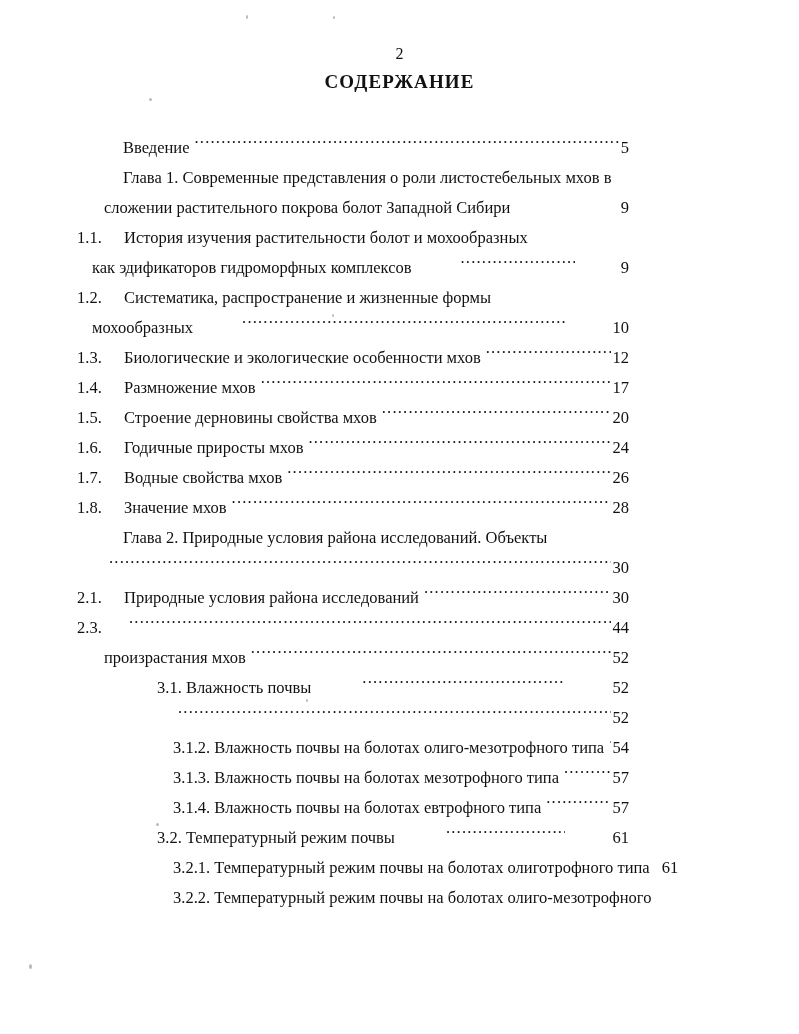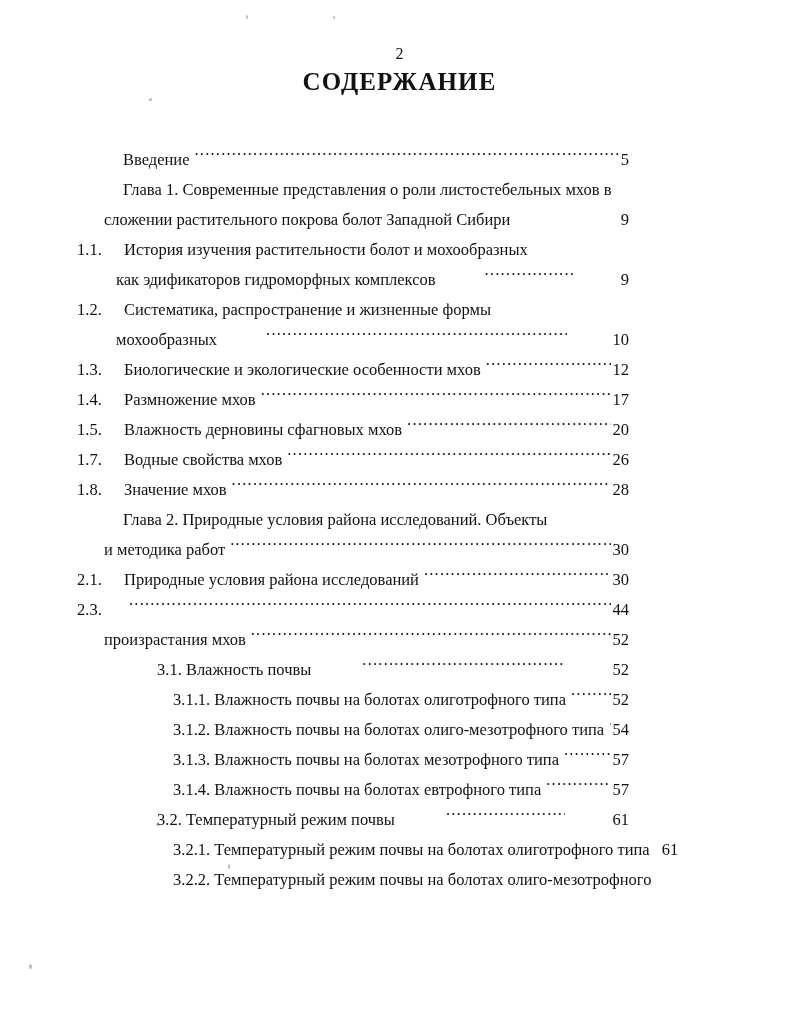--- a/index.html
+++ b/index.html
@@ -34,51 +34,50 @@
     font-size: 16px;
     line-height: 20px;
     letter-spacing: 0.2px;
   }
   .doc-title {
     position: absolute;
     top: 70px;
     left: 0;
     width: 799px;
     text-align: center;
-    font-size: 25px;
+    font-size: 19px;
     line-height: 24px;
     font-weight: bold;
     letter-spacing: 1.1px;
   }
 
   
   .toc {
     position: absolute;
     top: 133px;
     left: 0;
     width: 706px;
-    margin-top: 12px;
   }
   .toc-row {
     position: relative;
     height: 30px;
     font-size: 16.5px;
     line-height: 30px;
     white-space: nowrap;
     display: flex;
     align-items: baseline;
     padding-right: 77px; 
     box-sizing: border-box;
   }
 
   
   .lvl-chapter  { padding-left: 123px; }
   .lvl-cont     { padding-left: 104px; }
   .lvl-sub      { padding-left: 77px; }
-  .lvl-subcont  { padding-left: 116px; gap: 44px; }
+  .lvl-subcont  { padding-left: 92px; gap: 44px; }
   .lvl-sec      { padding-left: 157px; gap: 46px; }
   .lvl-subsec   { padding-left: 173px; }
 
   .num {
     display: inline-block;
     width: 47px;
     flex: 0 0 auto;
   }
   .label {
     flex: 0 0 auto;
@@ -166,42 +165,47 @@
         <span class="pg">12</span>
       </div>
       <div class="toc-row lvl-sub">
         <span class="num">1.4.</span>
         <span class="label">Размножение мхов</span>
         <span class="leader"></span>
         <span class="pg">17</span>
       </div>
       <div class="toc-row lvl-sub">
         <span class="num">1.5.</span>
-        <span class="label">Влажность дерновины сфагновых мхов</span>
+        <span class="label">Строение дерновины свойства мхов</span>
         <span class="leader"></span>
         <span class="pg">20</span>
+      </div>
+      <div class="toc-row lvl-sub">
+        <span class="num">1.6.</span>
+        <span class="label">Годичные приросты мхов</span>
+        <span class="leader"></span>
+        <span class="pg">24</span>
       </div>
       <div class="toc-row lvl-sub">
         <span class="num">1.7.</span>
         <span class="label">Водные свойства мхов</span>
         <span class="leader"></span>
         <span class="pg">26</span>
       </div>
       <div class="toc-row lvl-sub">
         <span class="num">1.8.</span>
         <span class="label">Значение мхов</span>
         <span class="leader"></span>
         <span class="pg">28</span>
       </div>
       <div class="toc-row lvl-chapter">
         <span class="label">Глава 2. Природные условия района исследований. Объекты</span>
         <span class="leader blank"></span>
       </div>
       <div class="toc-row lvl-cont">
-        <span class="label">и методика работ</span>
         <span class="leader"></span>
         <span class="pg">30</span>
       </div>
       <div class="toc-row lvl-sub">
         <span class="num">2.1.</span>
         <span class="label">Природные условия района исследований</span>
         <span class="leader"></span>
         <span class="pg">30</span>
       </div>
       <div class="toc-row lvl-sub">
@@ -213,21 +217,20 @@
         <span class="label">произрастания  мхов</span>
         <span class="leader"></span>
         <span class="pg">52</span>
       </div>
       <div class="toc-row lvl-sec">
         <span class="label">3.1. Влажность почвы</span>
         <span class="leader"></span>
         <span class="pg">52</span>
       </div>
       <div class="toc-row lvl-subsec">
-        <span class="label">3.1.1. Влажность почвы на болотах олиготрофного типа</span>
         <span class="leader"></span>
         <span class="pg">52</span>
       </div>
       <div class="toc-row lvl-subsec">
         <span class="label">3.1.2. Влажность почвы на болотах олиго-мезотрофного типа</span>
         <span class="leader"></span>
         <span class="pg">54</span>
       </div>
       <div class="toc-row lvl-subsec">
         <span class="label">3.1.3. Влажность почвы на болотах мезотрофного типа</span>

